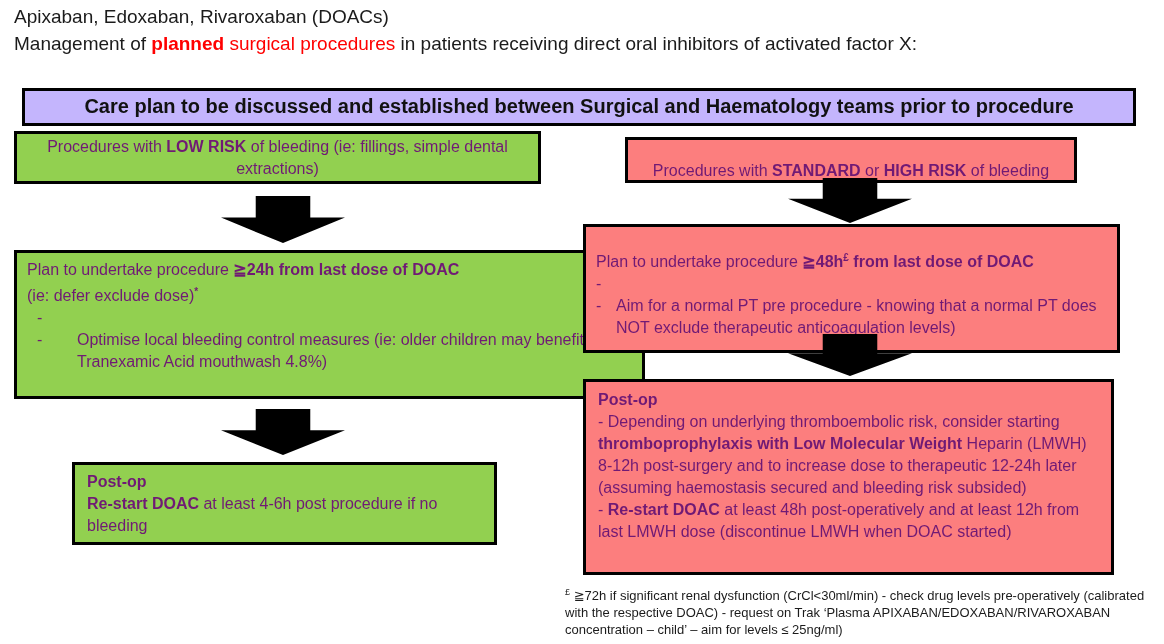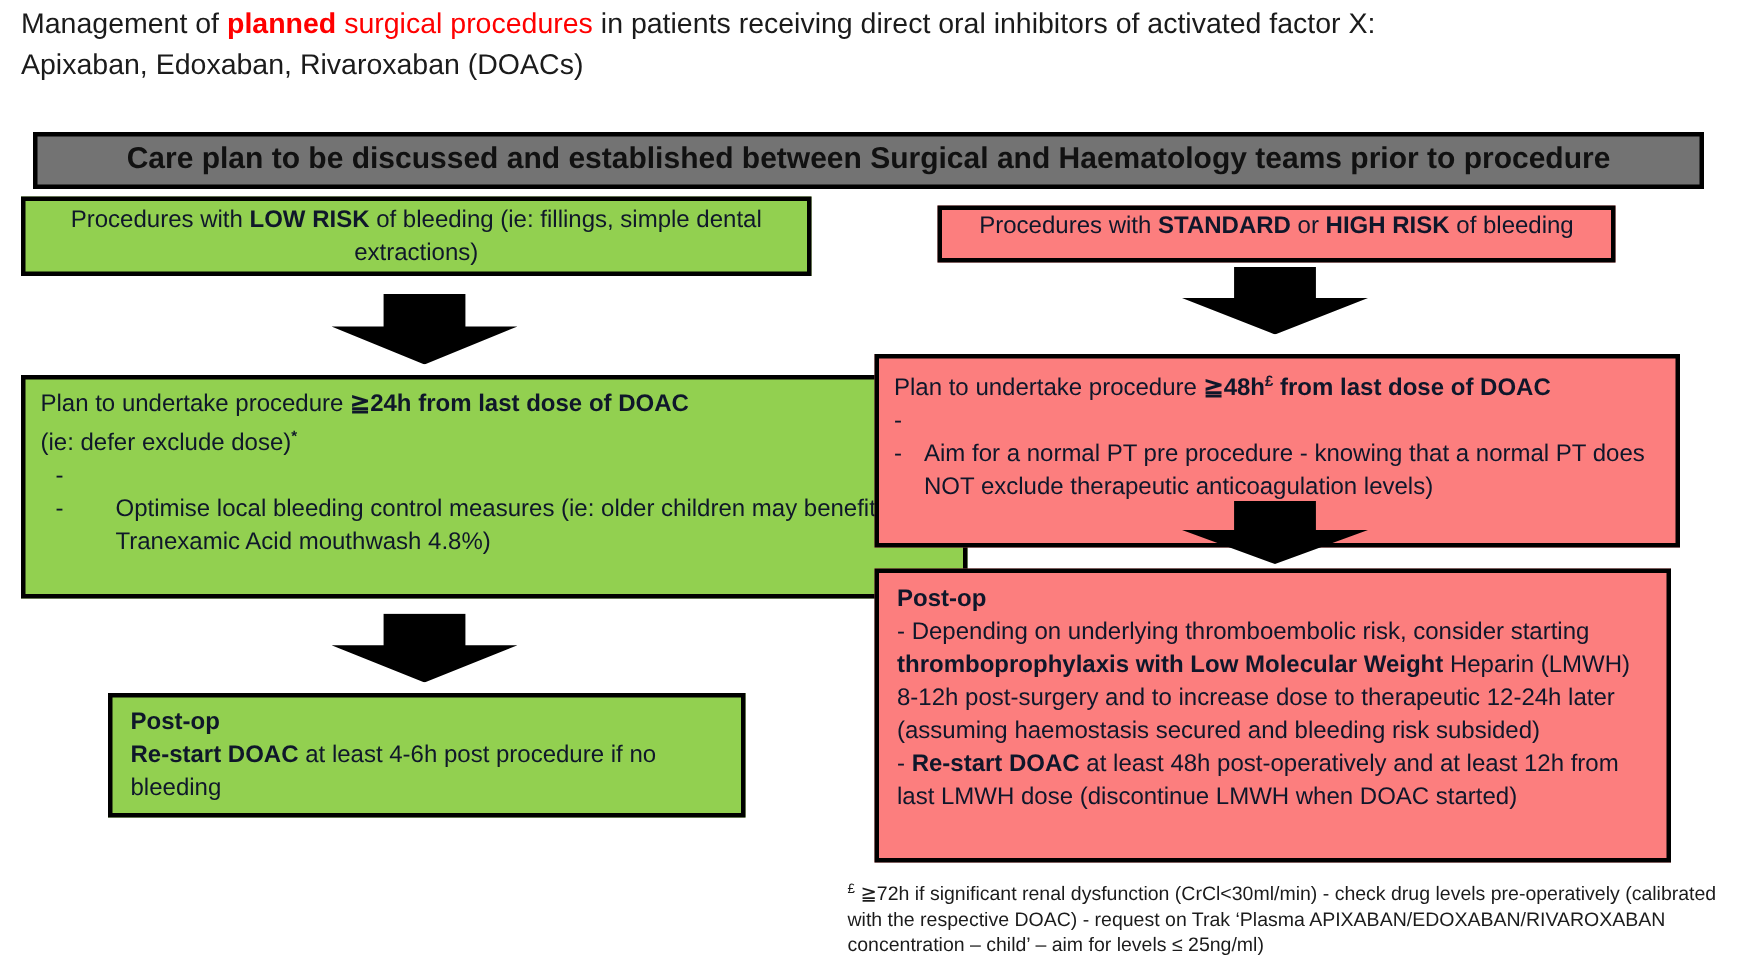--- a/index.html
+++ b/index.html
@@ -7,64 +7,64 @@
     position:relative;width:1164px;height:644px;background:#ffffff;overflow:hidden;
     font-family:"Liberation Sans",sans-serif;color:#1b1b1b;
   }
   .abs{position:absolute;box-sizing:border-box;}
   
   #title{left:14px;top:3px;width:1140px;font-size:19px;line-height:27px;color:#1b1b1b;}
   .t-red{color:#FF0000;}
   .t-bold{font-weight:bold;}
   
   #banner{
-    left:22px;top:88px;width:1114px;height:38px;background:#737373;border:3px solid #000;
+    left:22px;top:88px;width:1114px;height:38px;background:#c4b5fd;border:3px solid #000;
     font-weight:bold;font-size:20px;text-align:center;line-height:31px;color:#111;
   }
   
-  .box{border:3px solid #000;font-size:16px;line-height:22px;color:#0f172a;}
+  .box{border:3px solid #000;font-size:16px;line-height:22px;color:#701a75;}
   .green{background:#92D050;}
   .salmon{background:#FC7E7E;}
   b,.b{font-weight:bold;}
   sup{font-size:10px;font-weight:bold;}
   .fn sup{font-size:9px;font-weight:normal;}
   
   .arrow{
     background:#000;
     clip-path:polygon(28% 0,72% 0,72% 46%,100% 46%,50% 100%,0 46%,28% 46%);
   }
   
   #box-l1{left:14px;top:131px;width:527px;height:53px;text-align:center;padding:2px 26px;}
   #arrow-l1{left:221px;top:196px;width:124px;height:47px;}
   #box-l2{left:14px;top:250px;width:631px;height:149px;padding:6px 10px;}
   #arrow-l2{left:221px;top:409px;width:124px;height:46px;}
   #box-l3{left:72px;top:462px;width:425px;height:83px;padding:6px 12px;}
   
-  #box-r1{left:625px;top:137px;width:452px;height:38px;text-align:center;padding:0 8px;}
+  #box-r1{left:625px;top:137px;width:452px;height:38px;text-align:center;padding:20px 8px;}
   #arrow-r1{left:788px;top:178px;width:124px;height:45px;}
-  #box-r2{left:583px;top:236px;width:537px;height:129px;padding:5px 10px;}
+  #box-r2{left:583px;top:224px;width:537px;height:129px;padding:20px 10px;}
   #arrow-r2{left:788px;top:334px;width:124px;height:42px;}
   #box-r3{left:583px;top:379px;width:531px;height:196px;padding:7px 12px;}
   
   .bullet{display:flex;}
   .dash-g{flex:0 0 auto;width:50px;padding-left:10px;box-sizing:border-box;}
   .dash-r{flex:0 0 auto;width:20px;box-sizing:border-box;}
   
   .fn{font-size:13px;line-height:17px;color:#1b1b1b;}
   #fn-left{left:37px;top:590px;width:520px;}
   #fn-right{left:565px;top:584px;width:592px;}
 </style>
 </head>
 <body>
 
 <div id="canvas">
 
   <div id="title" class="abs">
+    <div>Apixaban, Edoxaban, Rivaroxaban (DOACs)</div>
     <div><span>Management of </span><span class="t-red t-bold">planned</span><span class="t-red"> surgical procedures </span><span>in patients receiving direct oral inhibitors of activated factor X:</span></div>
-    <div>Apixaban, Edoxaban, Rivaroxaban (DOACs)</div>
   </div>
 
   <div id="banner" class="abs">
     <span>Care plan to be discussed and established between Surgical and Haematology teams prior to procedure</span>
   </div>
 
   <div id="box-l1" class="abs box green">
     <span>Procedures with </span><b>LOW RISK</b><span> of bleeding (ie: fillings, simple dental extractions)</span>
   </div>
 

